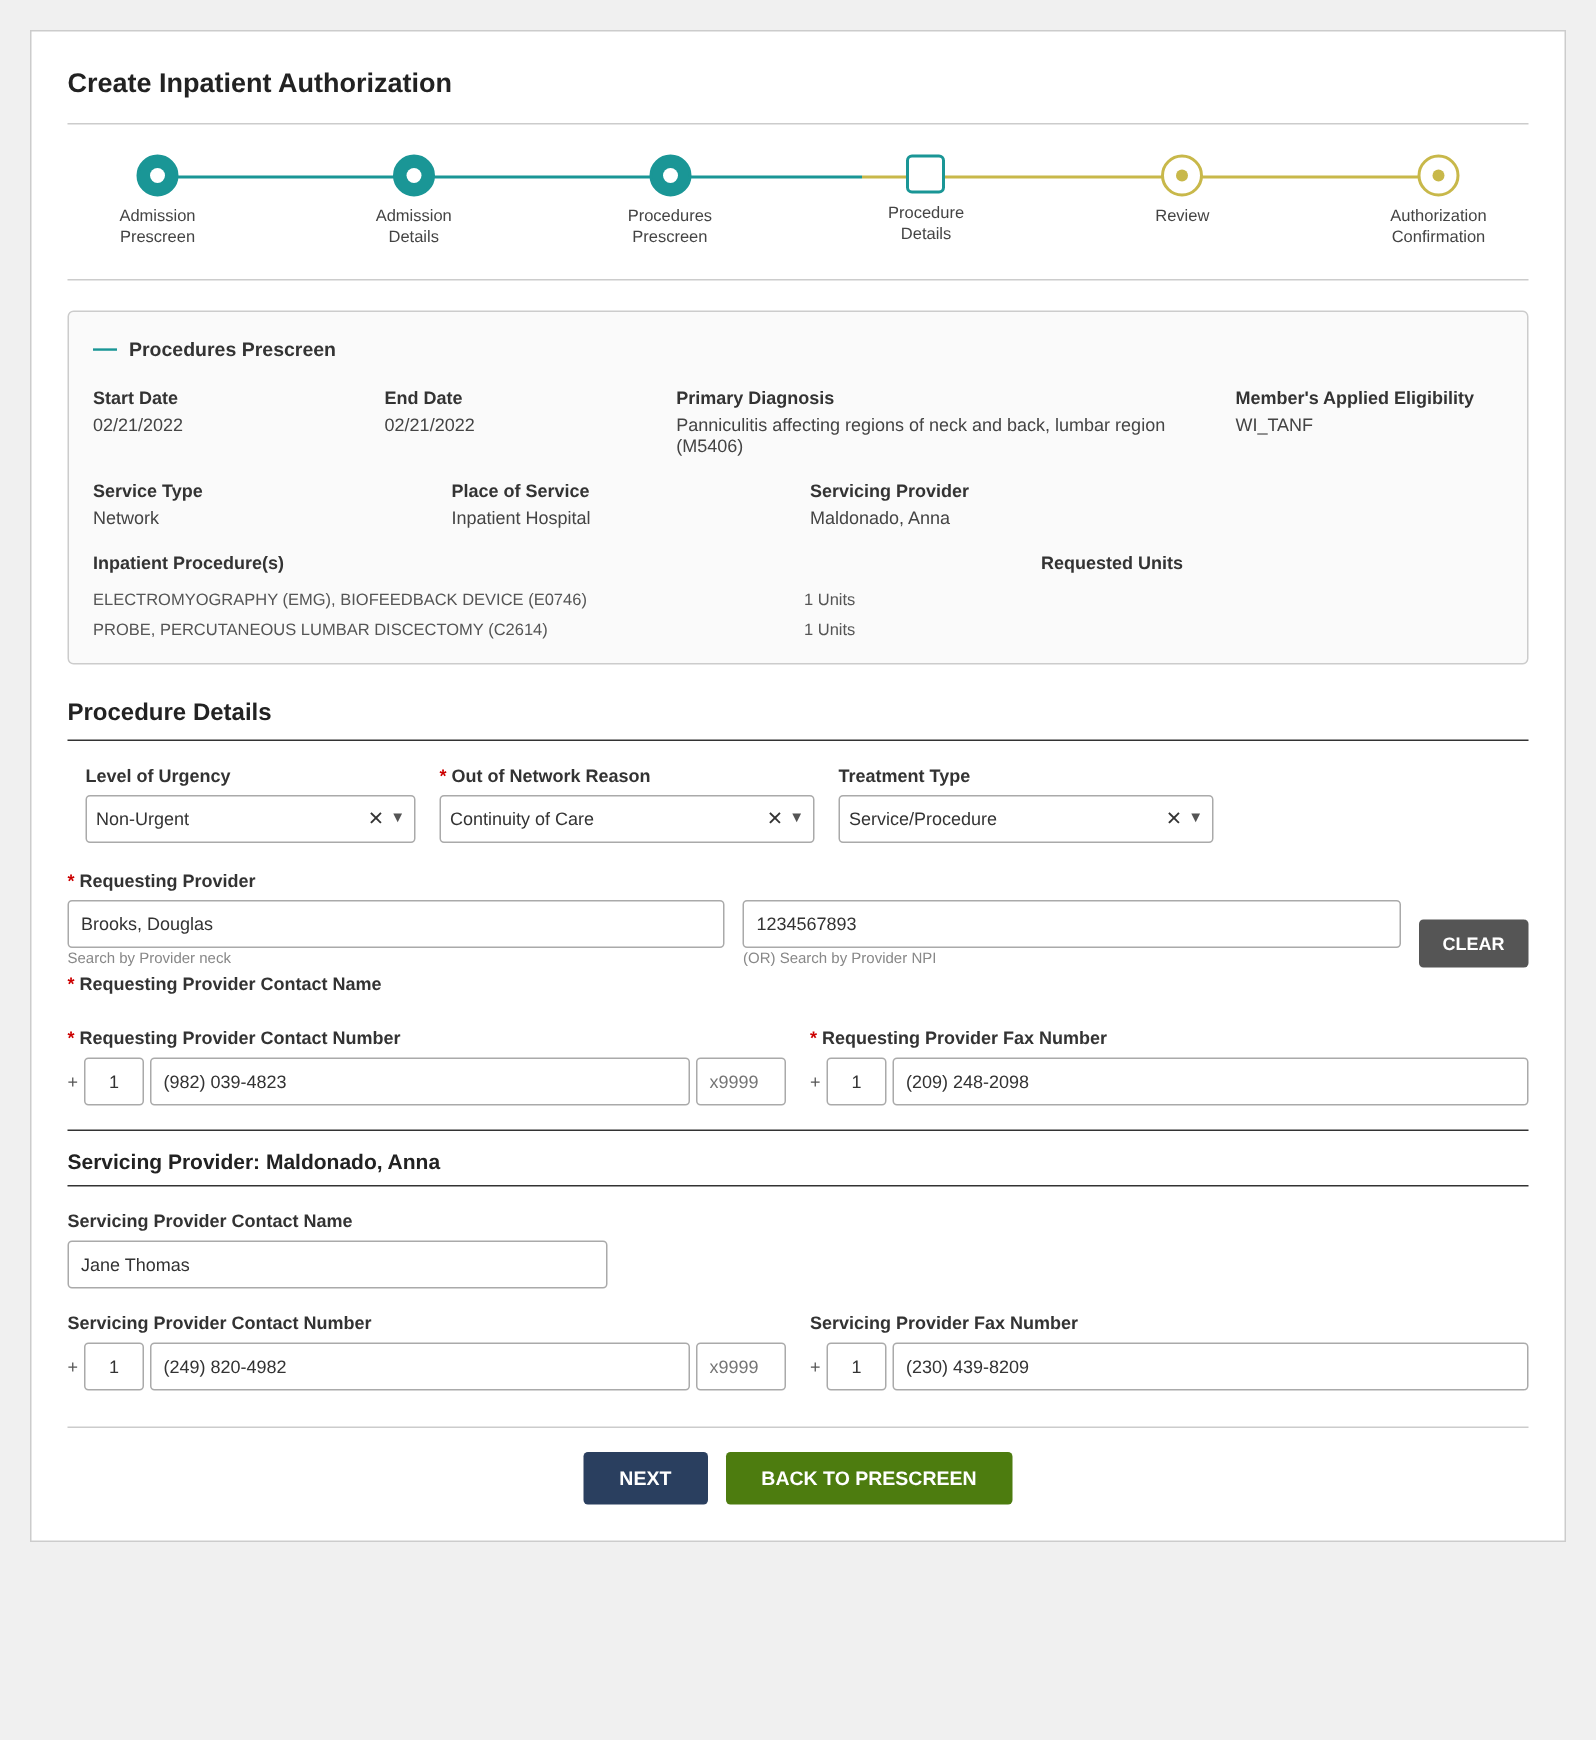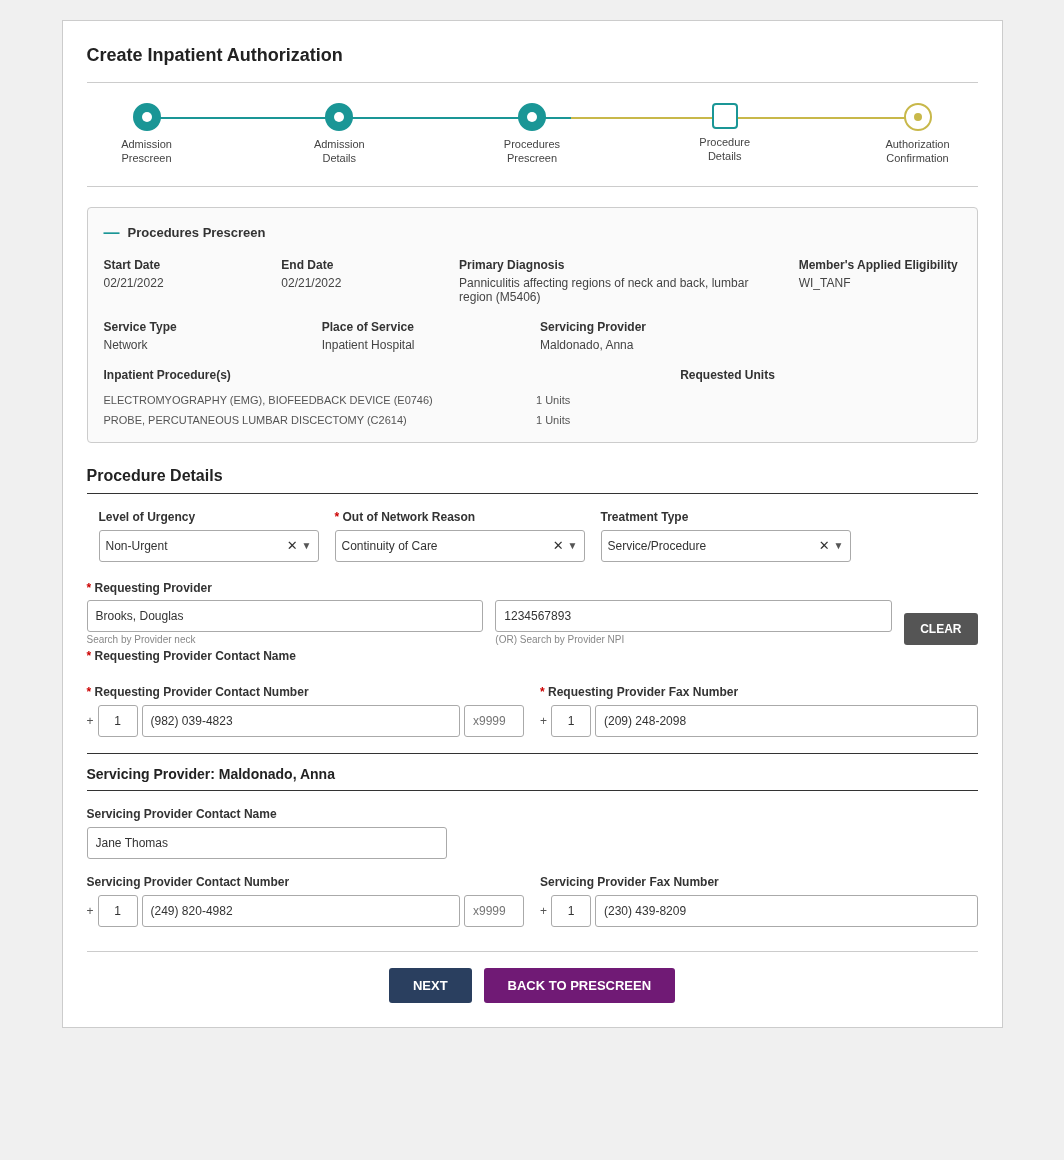--- a/index.html
+++ b/index.html
@@ -6,21 +6,21 @@
     body {
       font-family: Arial, sans-serif;
       background: #f0f0f0;
       display: flex;
       justify-content: center;
       padding: 20px;
     }
     .page-container {
       background: #fff;
       border: 1px solid #ccc;
-      width: 941px;
+      width: 1024px;
       padding: 24px;
     }
     .page-title {
       font-size: 18px;
       font-weight: bold;
       color: #222;
       margin-bottom: 16px;
     }
     hr.divider {
       border: none;
@@ -286,21 +286,21 @@
       background: #2a3f5f;
       color: #fff;
       border: none;
       border-radius: 3px;
       padding: 10px 24px;
       font-size: 13px;
       font-weight: bold;
       cursor: pointer;
     }
     .btn-back {
-      background: #701a75;
+      background: #4d7c0f;
       color: #fff;
       border: none;
       border-radius: 3px;
       padding: 10px 24px;
       font-size: 13px;
       font-weight: bold;
       cursor: pointer;
     }
     .btn-cancel {
       background: #2a3f5f;
@@ -366,20 +366,26 @@
         <div class="inner-dot"></div>
       </div>
       <div class="step-label">Procedures<br>Prescreen</div>
     </div>
 
     <div class="step">
       <div class="step-circle active-square"></div>
       <div class="step-label">Procedure<br>Details</div>
     </div>
 
+    <div class="step">
+      <div class="step-circle outline-gold">
+        <div class="inner-gold-dot"></div>
+      </div>
+      <div class="step-label">Review</div>
+    </div>
 
     <div class="step">
       <div class="step-circle outline-gold">
         <div class="inner-gold-dot"></div>
       </div>
       <div class="step-label">Authorization<br>Confirmation</div>
     </div>
   </div>
 
   <hr class="divider">

